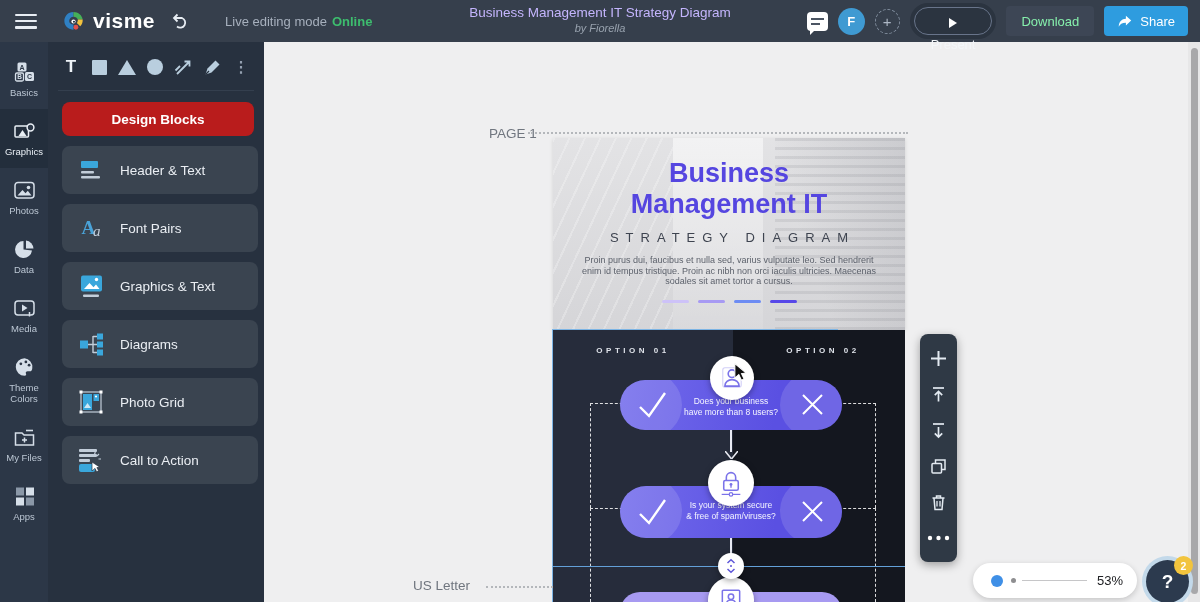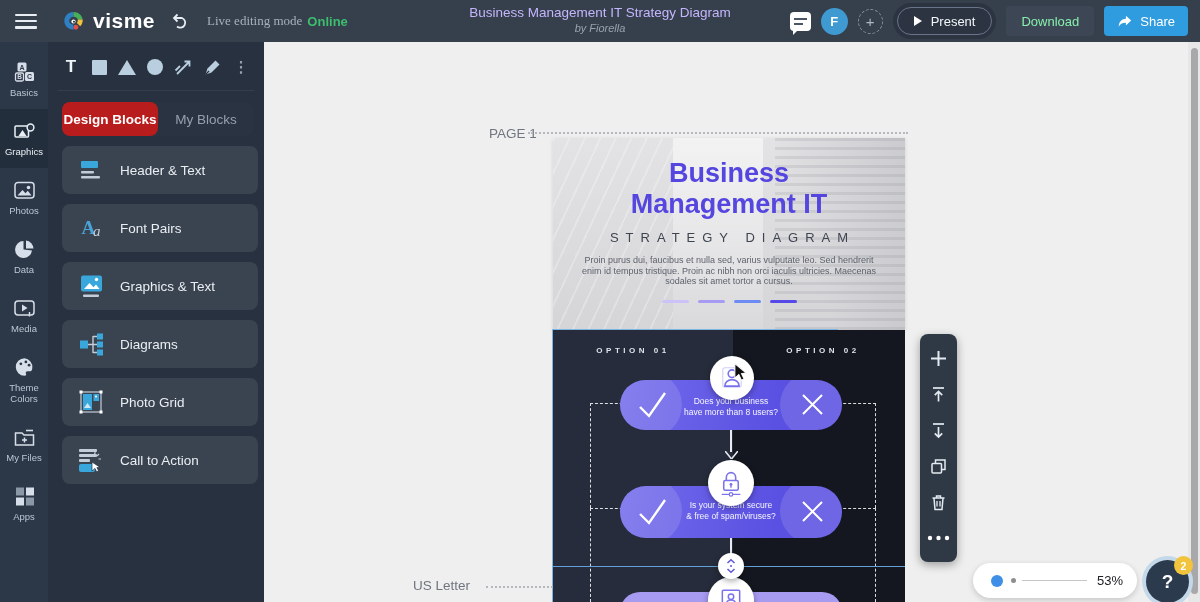--- a/index.html
+++ b/index.html
@@ -9,34 +9,34 @@
   .abs { position:absolute; }
 
   
   .topbar { position:absolute; left:0; top:0; width:1200px; height:42px; background:#363f4c;
     display:flex; align-items:center; z-index:50; }
   .hamburger { width:22px; height:15px; margin-left:15px; display:flex; flex-direction:column; justify-content:space-between; cursor:pointer; }
   .hamburger span { display:block; height:2.6px; background:#e8edf3; border-radius:1px; }
   .logo-wrap { display:flex; align-items:center; margin-left:24px; gap:7px; }
   .logo-text { color:#fff; font-size:21px; font-weight:bold; letter-spacing:.5px; }
   .undo-ic { margin-left:14px; }
-  .live-label { margin-left:18px; font-size:13px; color:#a7b0bd;font-family:Liberation Serif, serif; }
+  .live-label { margin-left:36px; font-size:13px; color:#a7b0bd; }
   .online { color:#3dbd6e; font-weight:bold; margin-left:5px; font-size:13px; }
   .doc-meta { position:absolute; left:50%; top:5px; transform:translateX(-50%); text-align:center; width:420px; }
   .doc-title { color:#c4b5fd; font-size:13.5px; }
   .doc-author { color:#98a2ae; font-size:11px; font-style:italic; margin-top:2px; }
   .topbar-right { position:absolute; right:12px; top:0; height:42px; display:flex; align-items:center; gap:10px; }
   .comment-ic { width:21px; height:19px; background:#fff; border-radius:4px; position:relative; }
   .comment-ic:before { content:""; position:absolute; left:3px; bottom:-4px; border:4px solid transparent; border-top-color:#fff; border-left-color:#fff; }
   .comment-ic i { position:absolute; left:4px; right:4px; height:2px; background:#4b5563; top:6px; }
   .comment-ic i + i { top:11px; right:8px; }
   .avatar { width:27px; height:27px; border-radius:50%; background:#3f9ad2; color:#fff; font-size:13px; font-weight:bold; display:flex; align-items:center; justify-content:center; }
   .add-collab { width:25px; height:25px; border-radius:50%; border:1.5px dashed #8491a1; color:#aeb8c6; font-size:15px; display:flex; align-items:center; justify-content:center; }
   .present-outer { background:#2b3440; border-radius:19px; padding:4px; }
-  .present-btn { border:1px solid #68748a; border-radius:15px; height:28px; padding:10px 16px; display:flex; align-items:center; gap:9px; color:#f3f6f9; font-size:13px; cursor:pointer; }
+  .present-btn { border:1px solid #68748a; border-radius:15px; height:28px; padding:10px 16px; display:flex; align-items:center; gap:9px; color:#f3f6f9; font-size:13px; cursor:pointer;flex-direction:column; }
   .play-tri { width:0; height:0; border-left:8px solid #fff; border-top:5px solid transparent; border-bottom:5px solid transparent; }
   .dl-btn { background:#3d4655; border-radius:4px; height:30px; padding:0 15px; display:flex; align-items:center; color:#86efac; font-size:13px; cursor:pointer; }
   .share-btn { background:#2e9cdf; border-radius:4px; height:30px; padding:0 13px; display:flex; align-items:center; gap:7px; color:#fff; font-size:13px; cursor:pointer; }
 
   
   .sidebar { position:absolute; left:0; top:42px; width:48px; bottom:0; background:#2c3747; z-index:40; display:flex; flex-direction:column; padding-top:8px; }
   .side-item { width:48px; min-height:59px; display:flex; flex-direction:column; align-items:center; justify-content:center; gap:4px; cursor:pointer; padding:5px 0; }
   .side-item.active { background:#232e3c; }
   .side-item .lbl { font-size:9.5px; color:#bcc7d4; text-align:center; line-height:11px; width:46px; }
   .side-item.active .lbl { color:#e9eff5; }
@@ -266,21 +266,20 @@
             <path d="M2.5 16.5 L4.5 10.5 L12.5 2.5 L16.5 6.5 L8.5 14.5 Z" fill="#b9cede"></path>
             <path d="M2.5 16.5 L6 13" stroke="#27313f" stroke-width="1.2"></path>
           </svg>
       </div>
       <div class="tool tool-dots">⋮</div>
     </div>
     <div class="panel-divider"></div>
 
     <div class="tabs">
       <div class="tab active">Design Blocks</div>
-      <div class="tab">My Blocks</div>
     </div>
 
     <div class="blocks">
       <div class="block-card">
         <div class="block-ic">
           <svg width="26" height="24" viewBox="0 0 26 24">
             <rect x="3" y="3" width="17" height="7" rx="1" fill="#3aa7dc"></rect>
             <rect x="3" y="13" width="13" height="2.6" rx="1" fill="#c2cdd9"></rect>
             <rect x="3" y="18" width="19" height="2.6" rx="1" fill="#c2cdd9"></rect>
           </svg>

